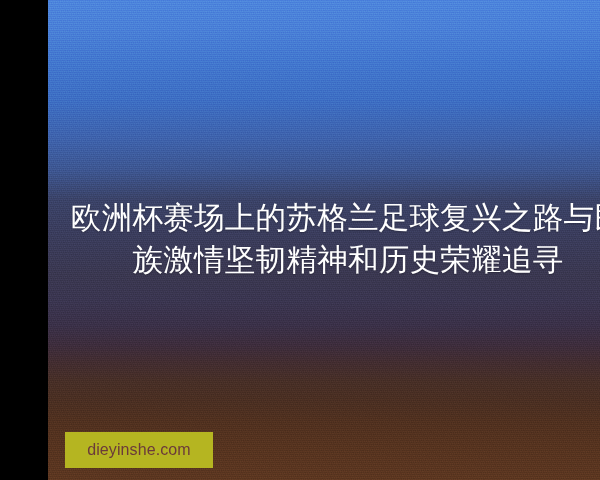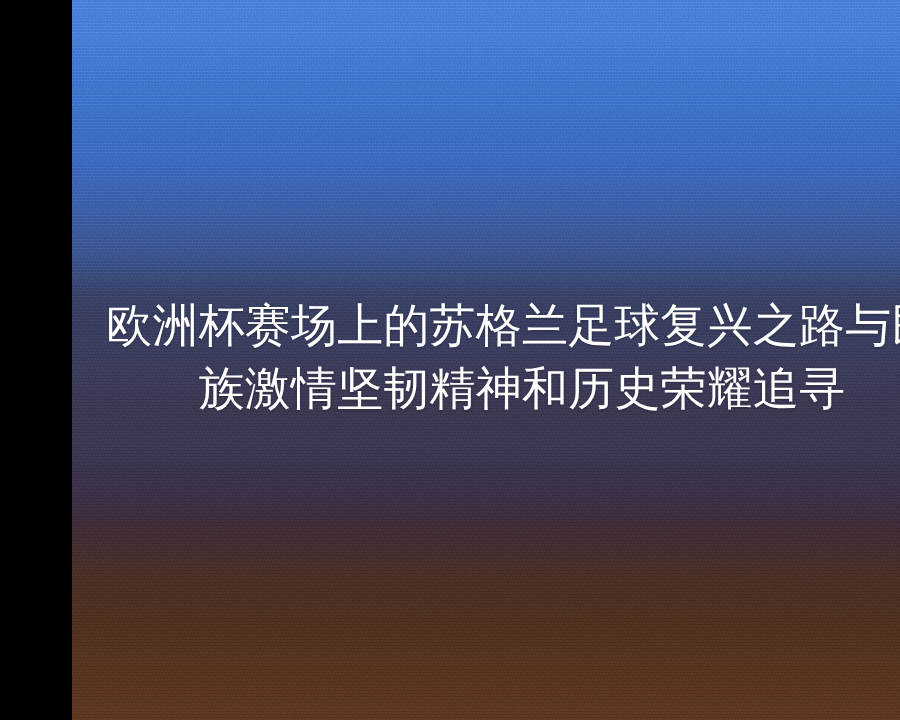--- a/index.html
+++ b/index.html
@@ -118,14 +118,17 @@
 <body>
 
 <div id="banner">
 
   <div class="bg-gradient"></div>
   <div class="bg-noise"></div>
   <div class="bg-noise2"></div>
 
   <div class="headline">欧洲杯赛场上的苏格兰足球复兴之路与民族激情坚韧精神和历史荣耀追寻</div>
 
+  <div class="watermark">
+    <span class="watermark-text">dieyinshe.com</span>
+  </div>
 
 </div>
 
 </body></html>

